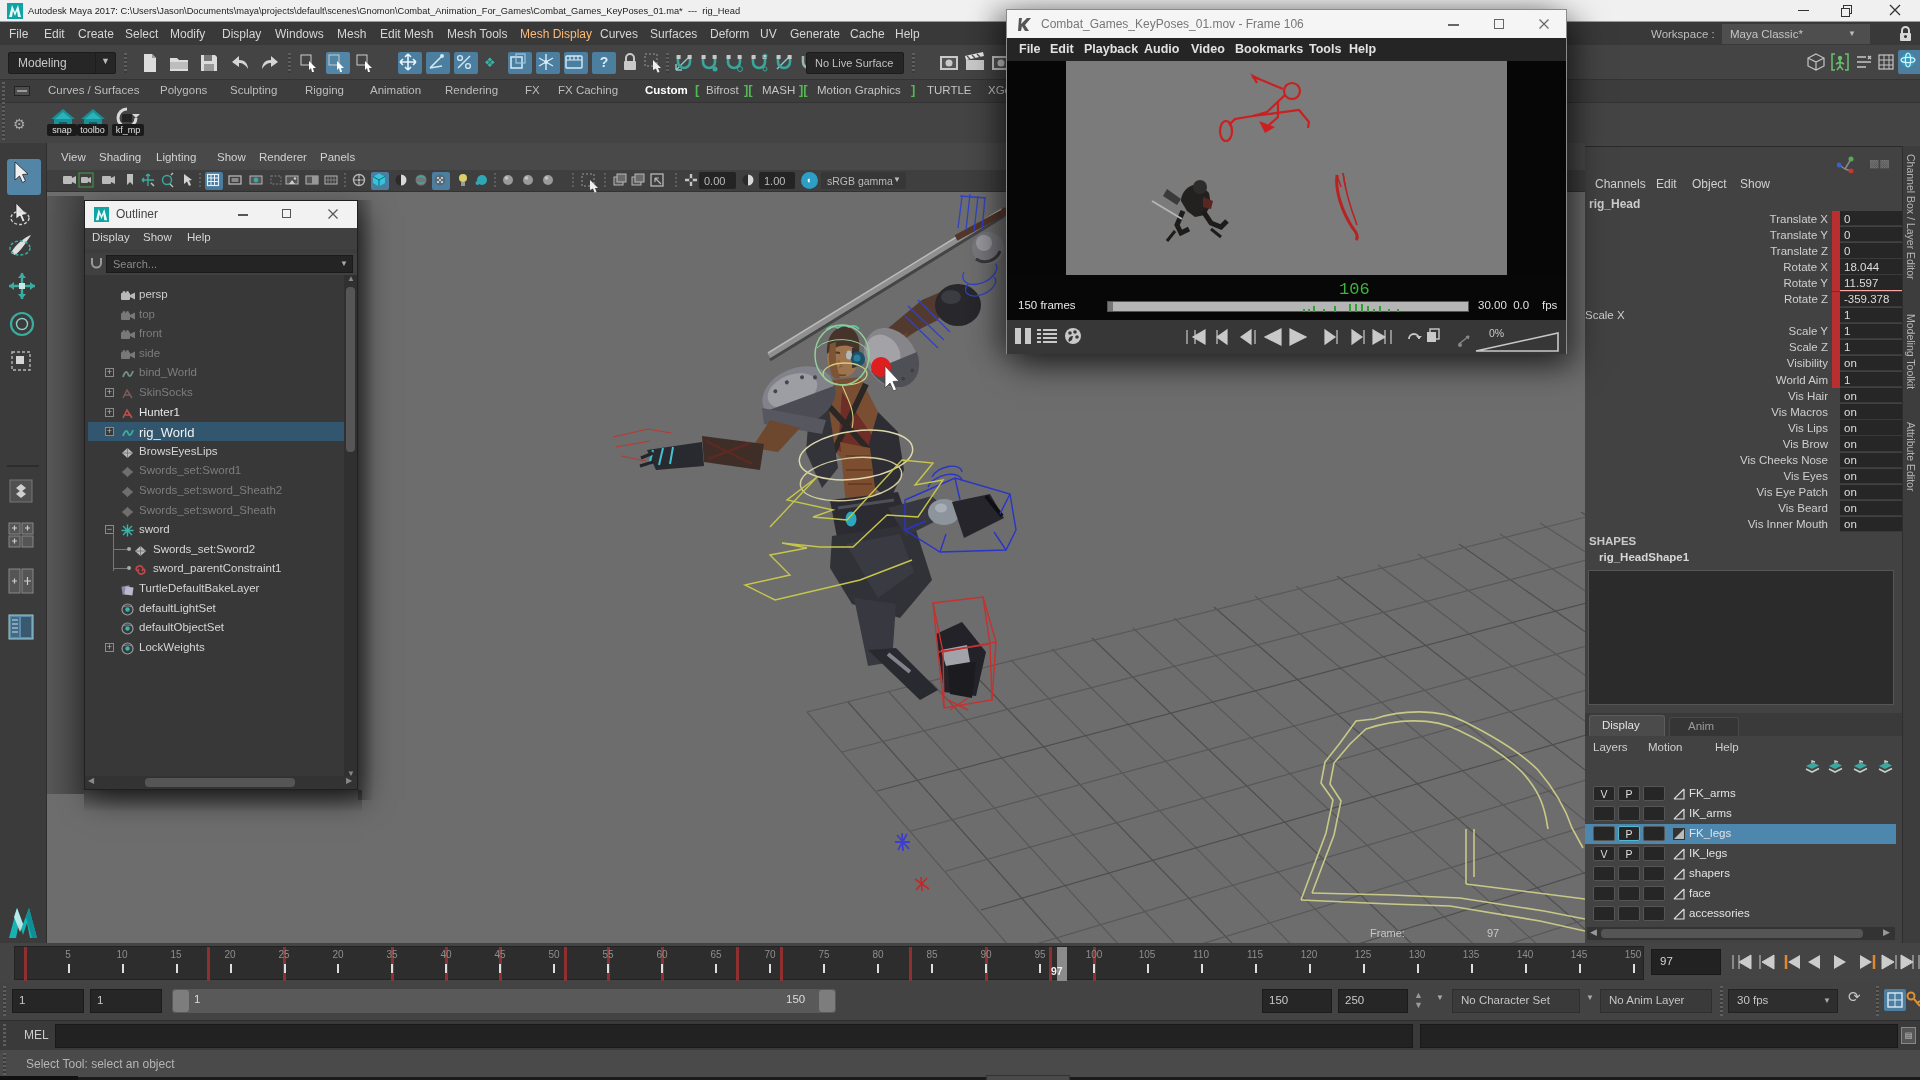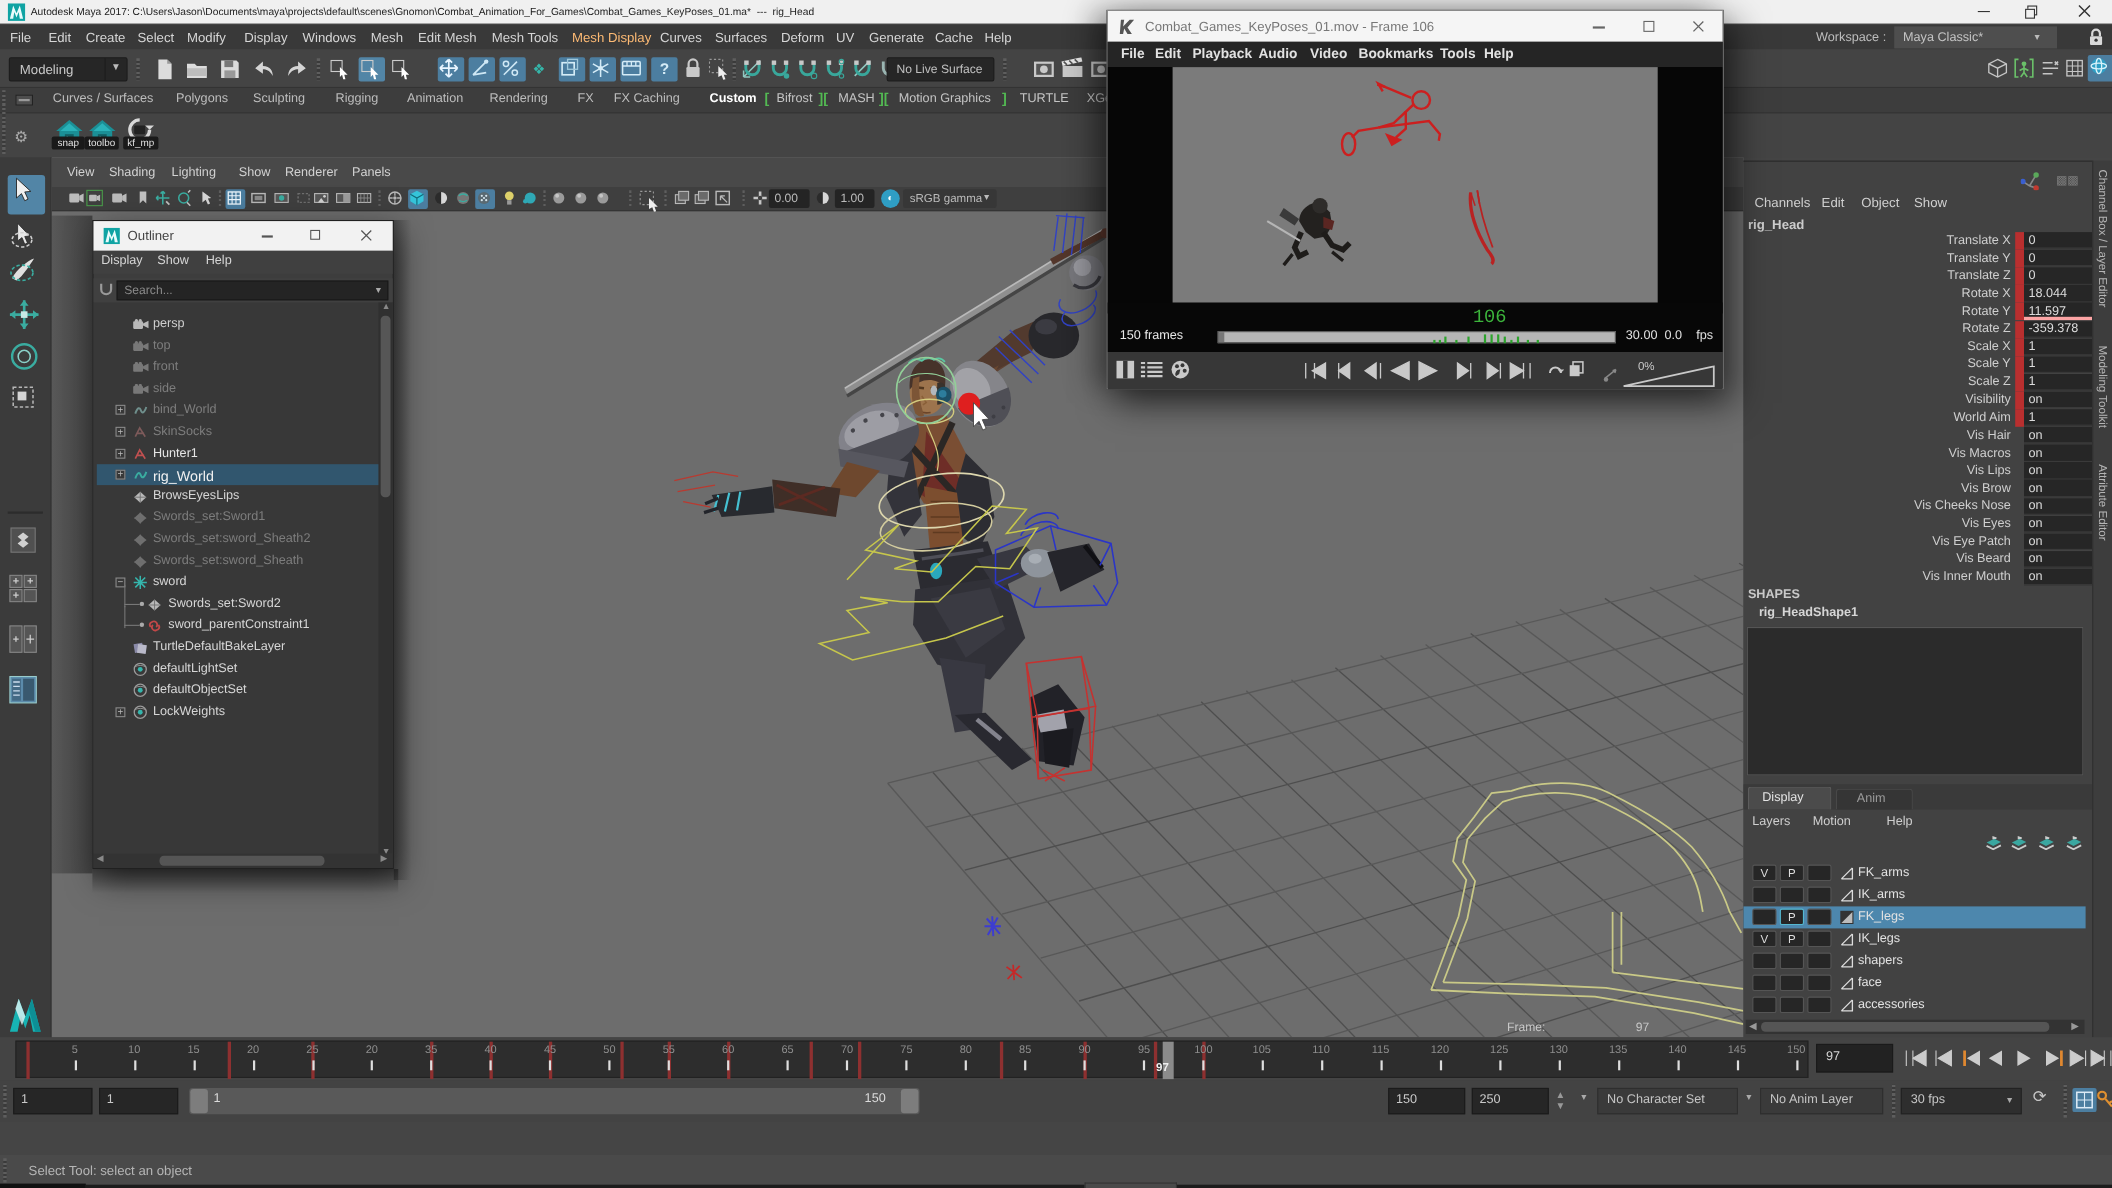--- a/index.html
+++ b/index.html
@@ -656,29 +656,29 @@
       <div class="abs" style="left:255px;top:96.2px;width:62px;height:15.4px;background:#262626;border-bottom:1px solid #3a3a3a;">
         <div class="t" style="left:4px;top:1.5px;font-size:11.5px;color:#dcdcdc;">0</div>
       </div>
       <div class="t" style="left:0;top:113.8px;width:243px;text-align:right;font-size:11.5px;color:#cfcfcf;">Rotate X</div>
       <div class="abs" style="left:247px;top:112.3px;width:8px;height:16.1px;background:#b92f2f;"></div>
       <div class="abs" style="left:255px;top:112.3px;width:62px;height:15.4px;background:#262626;border-bottom:1px solid #3a3a3a;">
         <div class="t" style="left:4px;top:1.5px;font-size:11.5px;color:#dcdcdc;">18.044</div>
       </div>
       <div class="t" style="left:0;top:129.9px;width:243px;text-align:right;font-size:11.5px;color:#cfcfcf;">Rotate Y</div>
       <div class="abs" style="left:247px;top:128.4px;width:8px;height:16.1px;background:#b92f2f;"></div>
-      <div class="abs" style="left:255px;top:128.4px;width:62px;height:15.4px;background:#262626;border-bottom:3px solid #fca5a5;">
+      <div class="abs" style="left:255px;top:128.4px;width:62px;height:15.4px;background:#262626;border-bottom:1px solid #fca5a5;">
         <div class="t" style="left:4px;top:1.5px;font-size:11.5px;color:#dcdcdc;">11.597</div>
       </div>
       <div class="t" style="left:0;top:146.0px;width:243px;text-align:right;font-size:11.5px;color:#cfcfcf;">Rotate Z</div>
       <div class="abs" style="left:247px;top:144.5px;width:8px;height:16.1px;background:#b92f2f;"></div>
       <div class="abs" style="left:255px;top:144.5px;width:62px;height:15.4px;background:#262626;border-bottom:1px solid #3a3a3a;">
         <div class="t" style="left:4px;top:1.5px;font-size:11.5px;color:#dcdcdc;">-359.378</div>
       </div>
-      <div class="t" style="left:0;top:162.1px;width:243px;text-align:right;font-size:11.5px;color:#cfcfcf;padding-left:47px;">Scale X</div>
+      <div class="t" style="left:0;top:162.1px;width:243px;font-size:11.5px;color:#cfcfcf;">Scale X</div>
       <div class="abs" style="left:247px;top:160.6px;width:8px;height:16.1px;background:#b92f2f;"></div>
       <div class="abs" style="left:255px;top:160.6px;width:62px;height:15.4px;background:#262626;border-bottom:1px solid #3a3a3a;">
         <div class="t" style="left:4px;top:1.5px;font-size:11.5px;color:#dcdcdc;">1</div>
       </div>
       <div class="t" style="left:0;top:178.2px;width:243px;text-align:right;font-size:11.5px;color:#cfcfcf;">Scale Y</div>
       <div class="abs" style="left:247px;top:176.7px;width:8px;height:16.1px;background:#b92f2f;"></div>
       <div class="abs" style="left:255px;top:176.7px;width:62px;height:15.4px;background:#262626;border-bottom:1px solid #3a3a3a;">
         <div class="t" style="left:4px;top:1.5px;font-size:11.5px;color:#dcdcdc;">1</div>
       </div>
       <div class="t" style="left:0;top:194.3px;width:243px;text-align:right;font-size:11.5px;color:#cfcfcf;">Scale Z</div>
@@ -1019,20 +1019,29 @@
       <div class="abs" style="left:1876px;top:4px;width:3px;height:30px;background:repeating-linear-gradient(180deg,#5e5e5e 0 2px,#3a3a3a 2px 4px);"></div>
       <div class="abs" style="left:1884px;top:7px;width:22px;height:22px;background:#4c7ea0;border-radius:2px;"><svg width="22" height="22" viewBox="0 0 22 22">
           <rect x="4" y="4" width="14" height="14" fill="none" stroke="#dceaf5" stroke-width="1.4"></rect>
           <path d="M4 11 h14 M11 4 v14" stroke="#dceaf5"></path>
         </svg></div>
       <svg class="abs" style="left:1906px;top:9px" width="16" height="18" viewBox="0 0 16 18">
         <circle cx="5" cy="5" r="3.5" fill="none" stroke="#e09030" stroke-width="2"></circle>
         <path d="M8 8 L14 15 M11 12 l3 -2" stroke="#e09030" stroke-width="2"></path>
       </svg>
     </div>
+    <div class="abs" style="left:0;top:1020px;width:1920px;height:30px;background:#3a3a3a;border-top:1px solid #2e2e2e;">
+      <div class="abs" style="left:3px;top:3px;width:3px;height:24px;background:repeating-linear-gradient(180deg,#5e5e5e 0 2px,#3a3a3a 2px 4px);"></div>
+      <div class="t" style="left:24px;top:7px;font-size:12px;color:#cccccc;">MEL</div>
+      <div class="abs" style="left:55px;top:3px;width:1358px;height:24px;background:#222;border:1px solid #191919;"></div>
+      <div class="abs" style="left:1420px;top:3px;width:478px;height:24px;background:#222;border:1px solid #191919;"></div>
+      <div class="abs" style="left:1901px;top:6px;width:15px;height:17px;border:1px solid #888;background:#555;">
+        <div style="font-size:8px;color:#ccc;text-align:center;line-height:15px;">▤</div>
+      </div>
+    </div>
     <div class="abs" style="left:0;top:1050px;width:1920px;height:30px;background:#4a4a4a;">
       <div class="abs" style="left:3px;top:3px;width:3px;height:22px;background:repeating-linear-gradient(180deg,#5e5e5e 0 2px,#3a3a3a 2px 4px);"></div>
       <div class="t" style="left:26px;top:7px;font-size:12px;color:#b5b5b5;">Select Tool: select an object</div>
       <div class="abs" style="left:0;top:26px;width:78px;height:4px;background:#111;"></div>
       <div class="abs" style="left:78px;top:27px;width:1842px;height:3px;background:#1c1c1c;"></div>
       <div class="abs" style="left:986px;top:25px;width:84px;height:5px;background:#4a4a4a;border:1px solid #333;border-bottom:none;"></div>
     </div>
     <div class="abs" style="left:47px;top:196px;width:37px;height:598px;background:linear-gradient(90deg,rgba(15,15,15,0.22),rgba(15,15,15,0.46));"></div>
     <div class="abs" style="left:84px;top:790px;width:278px;height:22px;background:linear-gradient(180deg,rgba(0,0,0,0.4),rgba(0,0,0,0));"></div>
     <div class="abs" style="left:358px;top:200px;width:16px;height:600px;background:linear-gradient(90deg,rgba(15,15,15,0.35),rgba(15,15,15,0));"></div>

